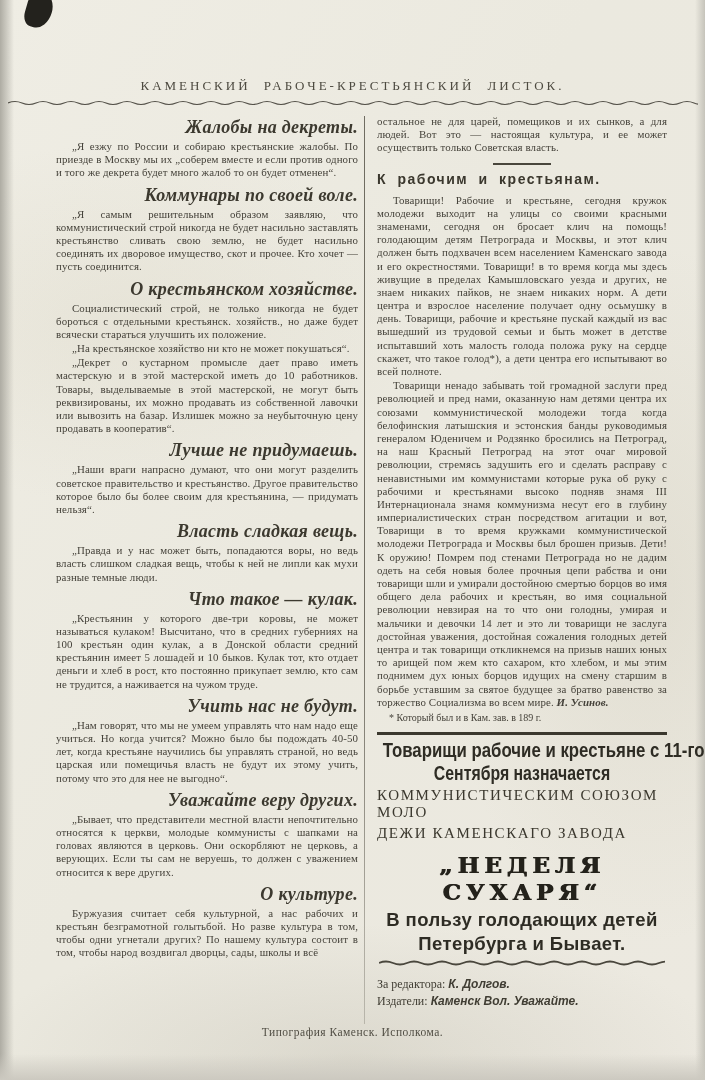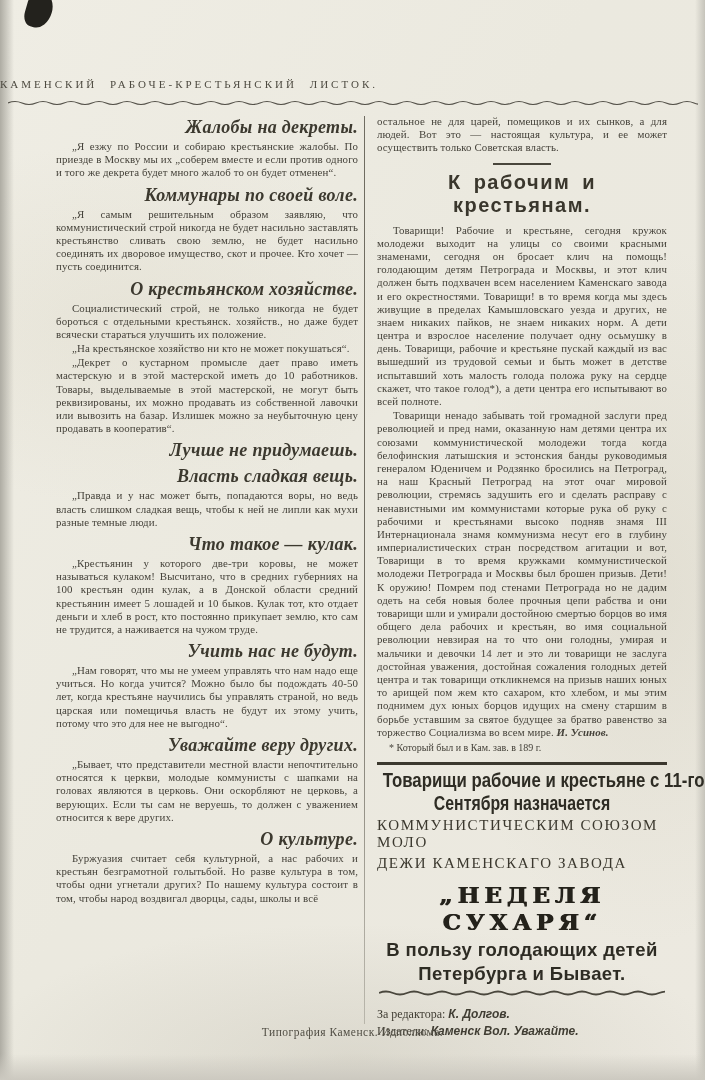--- a/index.html
+++ b/index.html
@@ -11,36 +11,36 @@
           linear-gradient(120deg,#efede4 0%,#ebe9df 45%,#ece9e0 100%);
         font-family:"Liberation Serif",serif;color:#45423a;}
   .edge-left{position:absolute;left:0;top:0;width:14px;height:100%;
         background:linear-gradient(90deg,#aeaca3,rgba(237,235,225,0));}
   .edge-right{position:absolute;right:0;top:0;width:10px;height:100%;
         background:linear-gradient(270deg,#c6c4bb,rgba(237,235,225,0));}
   .edge-bottom{position:absolute;left:0;bottom:0;width:100%;height:26px;
         background:linear-gradient(0deg,#ccc9c0,rgba(237,235,225,0));}
   .corner-smudge{position:absolute;left:26px;top:-8px;width:26px;height:36px;background:#23221d;
         transform:rotate(16deg);border-radius:45% 55% 60% 40%;}
-  .masthead{position:absolute;top:78px;left:0;width:100%;
-        font-size:11px;letter-spacing:3px;word-spacing:7px;color:#4d4a40;}
+  .masthead{position:absolute;top:78px;left:0;width:100%;text-align:center;
+        font-size:13px;letter-spacing:3px;word-spacing:7px;color:#4d4a40;}
   .wave-svg{display:block;}
   .masthead-rule{position:absolute;top:99px;left:8px;}
   .col-left{position:absolute;left:56px;top:112px;width:302px;}
   .divider{position:absolute;left:364px;top:116px;width:1px;height:908px;
         background:linear-gradient(#6f6c61,#6f6c61 55%,rgba(111,108,97,.35));}
   .col-right{position:absolute;left:377px;top:115px;width:290px;}
   h3.sec{font-size:18px;font-style:italic;font-weight:bold;text-align:right;
         margin:5px 0 2px;color:#3c392f;letter-spacing:.3px;}
   p.body{font-size:10.9px;line-height:1.21;text-align:justify;margin:0 0 1px;
         text-indent:16px;letter-spacing:.1px;}
   p.noindent{text-indent:0;}
   .mini-rule{width:58px;height:2px;background:#49463c;margin:8px auto 6px;}
-  h2.appeal{font-family:"Liberation Sans",sans-serif;font-size:20px;font-weight:bold;
-        letter-spacing:1.5px;word-spacing:5px;text-align:center;margin:2px 0 7px;color:#3a372d;}
+  h2.appeal{font-family:"Liberation Sans",sans-serif;font-size:14px;font-weight:bold;
+        letter-spacing:1.5px;word-spacing:5px;text-align:left;margin:2px 0 7px;color:#3a372d;}
   .sig{font-style:italic;font-weight:bold;white-space:nowrap;}
   .footnote{font-size:10px;margin:3px 0 4px;text-indent:12px;text-align:left;}
   .thick-rule{height:3px;background:#3b382e;margin:9px 0 5px;}
   .ann-big{font-family:"Liberation Sans",sans-serif;font-weight:bold;font-size:17.5px;
         text-align:center;white-space:nowrap;transform:scale(.96,1.18);transform-origin:50% 50%;
         margin:5px 0 3px;color:#2e2c24;}
   .ann-big2{font-size:16.5px;margin:3px 0 2px;}
   .ann-caps{font-size:15px;letter-spacing:1.6px;text-align:left;margin:4px 0 0;color:#3b382e;}
   .banner{font-family:"DejaVu Serif",serif;font-weight:bold;font-size:23px;letter-spacing:5px;
         text-align:center;margin:9px 0 4px;color:#24221b;text-shadow:1px 0 0 #24221b;}
@@ -70,20 +70,21 @@
   <div class="col-left">
     <h3 class="sec">Жалобы на декреты.</h3>
     <p class="body">„Я езжу по России и собираю крестьянские жалобы. По приезде в Москву мы их „соберем вместе и если против одного и того же декрета будет много жалоб то он будет отменен“.</p>
     <h3 class="sec">Коммунары по своей воле.</h3>
     <p class="body">„Я самым решительным образом заявляю, что коммунистический строй никогда не будет насильно заставлять крестьянство сливать свою землю, не будет насильно соединять их дворовое имущество, скот и прочее. Кто хочет — пусть соединится.</p>
     <h3 class="sec">О крестьянском хозяйстве.</h3>
     <p class="body">Социалистический строй, не только никогда не будет бороться с отдельными крестьянск. хозяйств., но даже будет всячески стараться улучшить их положение.</p>
     <p class="body">„На крестьянское хозяйство ни кто не может покушаться“.</p>
     <p class="body">„Декрет о кустарном промысле дает право иметь мастерскую и в этой мастерской иметь до 10 работников. Товары, выделываемые в этой мастерской, не могут быть реквизированы, их можно продавать из собственной лавочки или вывозить на базар. Излишек можно за неубыточную цену продавать в кооператив“.</p>
     <h3 class="sec">Лучше не придумаешь.</h3>
+    <p class="body">„Наши враги напрасно думают, что они могут разделить советское правительство и крестьянство. Другое правительство которое было бы более своим для крестьянина, — придумать нельзя“.</p>
     <h3 class="sec">Власть сладкая вещь.</h3>
     <p class="body">„Правда и у нас может быть, попадаются воры, но ведь власть слишком сладкая вещь, чтобы к ней не липли как мухи разные темные люди.</p>
     <h3 class="sec">Что такое — кулак.</h3>
     <p class="body">„Крестьянин у которого две-три коровы, не может называться кулаком! Высчитано, что в средних губерниях на 100 крестьян один кулак, а в Донской области средний крестьянин имеет 5 лошадей и 10 быков. Кулак тот, кто отдает деньги и хлеб в рост, кто постоянно прикупает землю, кто сам не трудится, а наживается на чужом труде.</p>
     <h3 class="sec">Учить нас не будут.</h3>
     <p class="body">„Нам говорят, что мы не умеем управлять что нам надо еще учиться. Но когда учится? Можно было бы подождать 40-50 лет, когда крестьяне научились бы управлять страной, но ведь царская или помещичья власть не будут их этому учить, потому что это для нее не выгодно“.</p>
     <h3 class="sec">Уважайте веру других.</h3>
     <p class="body">„Бывает, что представители местной власти непочтительно относятся к церкви, молодые коммунисты с шапками на головах являются в церковь. Они оскорбляют не церковь, а верующих. Если ты сам не веруешь, то должен с уважением относится к вере других.</p>
     <h3 class="sec">О культуре.</h3>
     <p class="body">Буржуазия считает себя культурной, а нас рабочих и крестьян безграмотной голытьбой. Но разве культура в том, чтобы одни угнетали других? По нашему культура состоит в том, чтобы народ воздвигал дворцы, сады, школы и всё</p>

